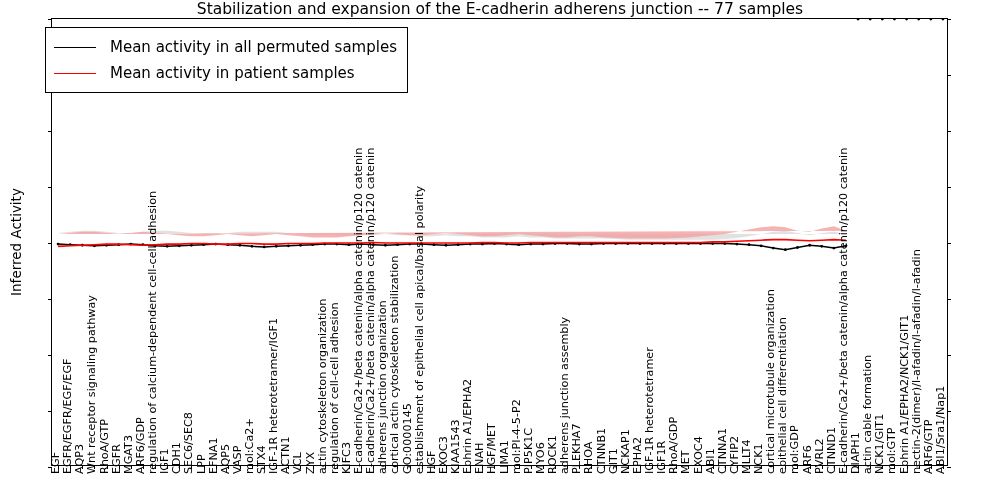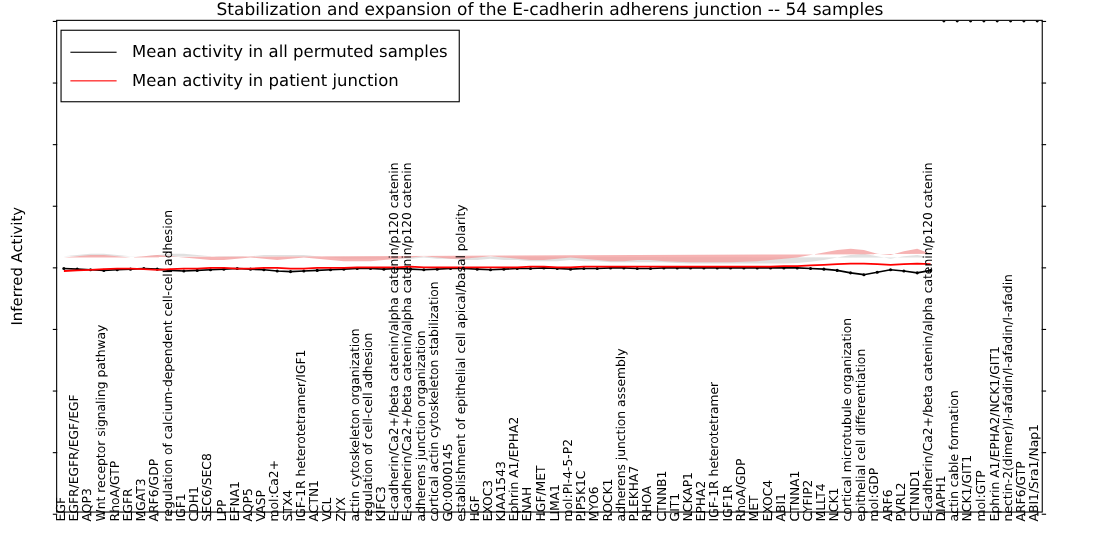--- a/index.html
+++ b/index.html
@@ -40,36 +40,36 @@
     transform-origin:left bottom;
     transform:rotate(-90deg);
   }
   #xlabel{
     position:absolute;left:51px;top:478px;width:897px;text-align:center;
     font-size:13.5px;color:#000;
   }
 
   
   #legend{
-    position:absolute;left:55px;top:27px;
+    position:absolute;left:45px;top:27px;
     border:1.1px solid #000;background:#fff;
     padding:6px 10px 6px 8px;
     z-index:20;
   }
   .legrow{display:flex;align-items:center;height:26px;}
   .legline{display:inline-block;width:42px;height:0;border-top:1.6px solid #000;margin-right:14px;}
   .legline.red{border-top-color:#ff0000;}
   .legtxt{font-size:15px;color:#000;white-space:nowrap;}
 </style>
 </head>
 <body>
 
 <div id="fig">
 
-  <div id="title">Stabilization and expansion of the E-cadherin adherens junction -- 54 samples</div>
+  <div id="title">Stabilization and expansion of the E-cadherin adherens junction -- 77 samples</div>
 
   <div id="axes">
     <div id="ylabel">Inferred Activity</div>
     <div id="yticks">
         <div class="ytickmark" style="top: 448px;"></div>
         <div class="ytickmark r" style="top: 448px;"></div>
         <div class="ytickmark" style="top: 392px;"></div>
         <div class="ytickmark r" style="top: 392px;"></div>
         <div class="ytickmark" style="top: 336px;"></div>
         <div class="ytickmark r" style="top: 336px;"></div>
@@ -324,17 +324,17 @@
     </div>
 
 
   <div id="legend">
     <div class="legrow">
       <span class="legline"></span>
       <span class="legtxt">Mean activity in all permuted samples</span>
     </div>
     <div class="legrow">
       <span class="legline red"></span>
-      <span class="legtxt">Mean activity in patient junction</span>
+      <span class="legtxt">Mean activity in patient samples</span>
     </div>
   </div>
 
 </div>
 
 </body></html>

